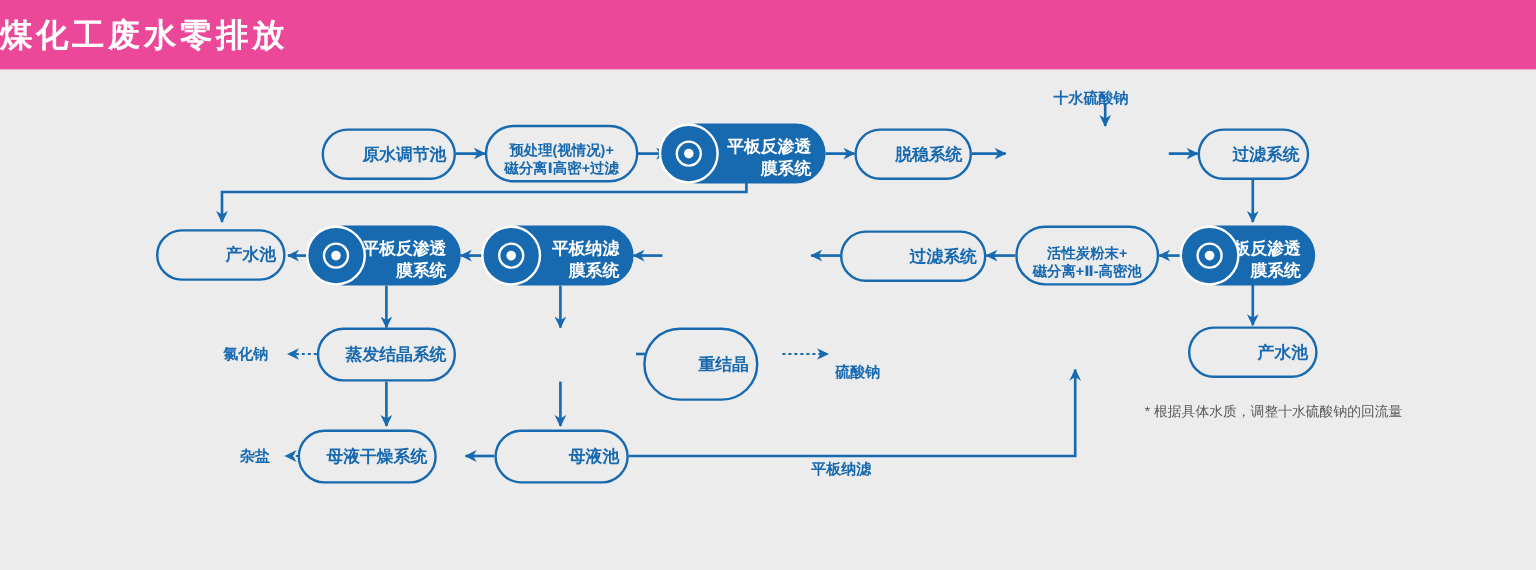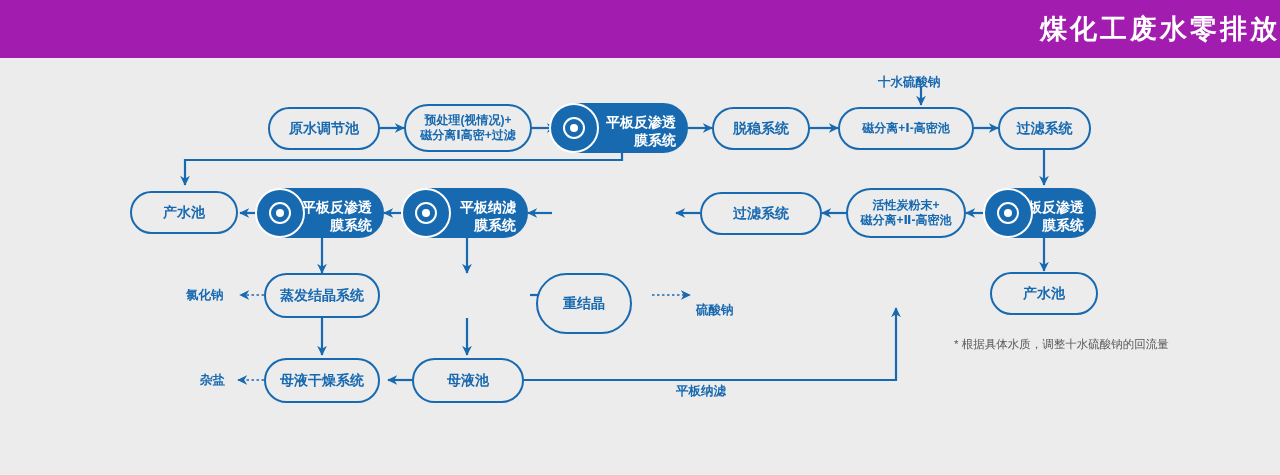--- a/index.html
+++ b/index.html
@@ -5,39 +5,39 @@
   html,body{margin:0;padding:0;}
   body{
     width:1280px;height:475px;overflow:hidden;
     background:#ececec;
     font-family:"Liberation Sans","DejaVu Sans",sans-serif;
   }
   #stage{position:relative;width:1280px;height:475px;}
 
   .header{
     position:absolute;left:0;top:0;width:1280px;height:58px;
-    background:#a21caf;
-    display:flex;align-items:center;justify-content:flex-end;
+    background:#ec4899;
+    display:flex;align-items:center;justify-content:flex-start;
   }
   .header-title{
     color:#ffffff;font-size:27px;font-weight:bold;letter-spacing:3px;
     line-height:1;
   }
 
   .canvas{position:absolute;left:0;top:58px;width:1280px;height:417px;background:#ececec;}
 
   svg.wires{position:absolute;left:0;top:0;width:1280px;height:417px;pointer-events:none;}
 
   .node{
     position:absolute;box-sizing:border-box;
     border:2.2px solid #1769b0;
     border-radius:999px;
     background:#ececec;
     color:#1769b0;
-    display:flex;align-items:center;justify-content:center;
+    display:flex;align-items:center;justify-content:flex-end;
     text-align:center;
     font-weight:bold;
     line-height:1.25;
     font-size:14px;
     padding:2px 6px;
   }
   .node.small{font-size:12px;}
   .node.filled{
     background:#1769b0;border-color:#1769b0;color:#ffffff;
     justify-content:flex-end;padding-right:10px;
@@ -139,23 +139,20 @@
           </span>
       </span>
       <span class="node-label">平板反渗透</span>
       <span class="node-label">膜系统</span>
     </div>
 
     <div class="node" style="left:712px;top:49px;width:98px;height:43px;">
       <span class="node-label">脱稳系统</span>
     </div>
 
-    <div class="node small" style="left:838px;top:49px;width:136px;height:43px;">
-      <span class="node-label">磁分离+Ⅰ-高密池</span>
-    </div>
 
     <div class="node" style="left:998px;top:49px;width:93px;height:43px;">
       <span class="node-label">过滤系统</span>
     </div>
 
     <div class="plainlabel" style="left:878px;top:18px;">十水硫酸钠</div>
 
     <div class="node" style="left:130px;top:133px;width:108px;height:43px;">
       <span class="node-label">产水池</span>
     </div>
@@ -209,21 +206,21 @@
     </div>
 
 
     <div class="node" style="left:536px;top:215px;width:96px;height:61px;">
       <span class="node-label">重结晶</span>
     </div>
 
     <div class="plainlabel" style="left:186px;top:231px;">氯化钠</div>
     <div class="plainlabel" style="left:696px;top:246px;">硫酸钠</div>
 
-    <div class="node" style="left:264px;top:300px;width:116px;height:45px;">
+    <div class="node" style="left:248px;top:300px;width:116px;height:45px;">
       <span class="node-label">母液干燥系统</span>
     </div>
 
     <div class="node" style="left:412px;top:300px;width:112px;height:45px;">
       <span class="node-label">母液池</span>
     </div>
 
     <div class="plainlabel" style="left:200px;top:316px;">杂盐</div>
 
     <div class="plainlabel" style="left:676px;top:327px;">平板纳滤</div>

